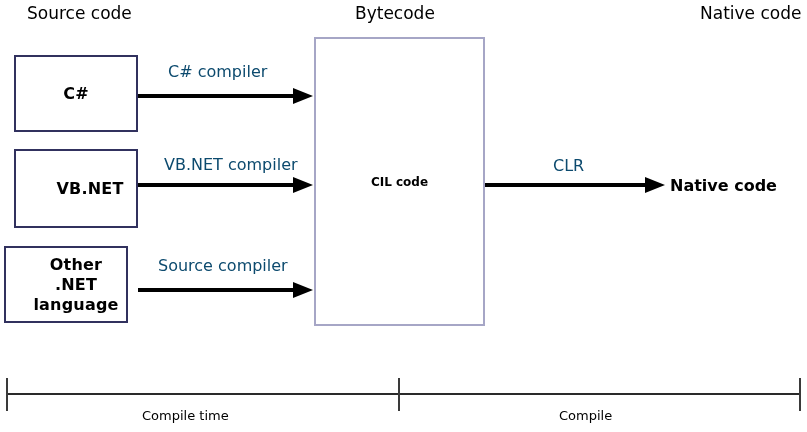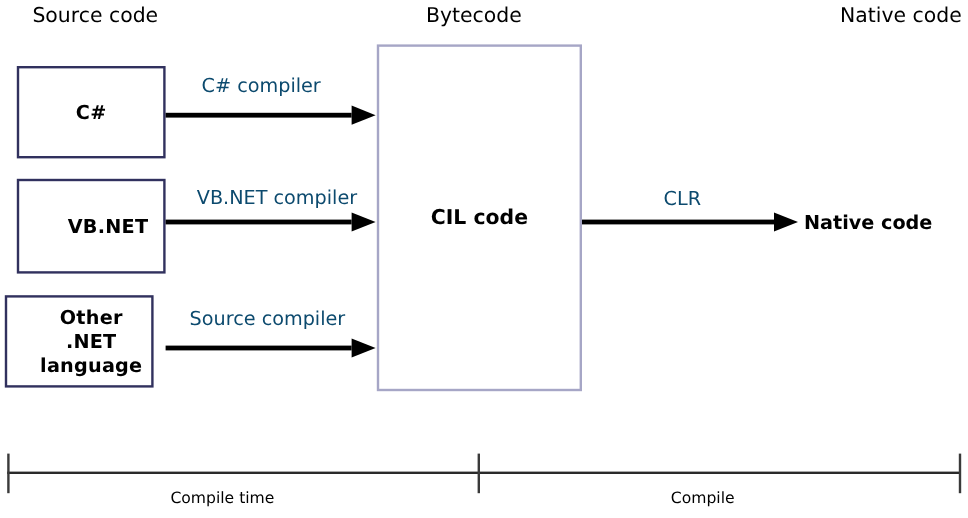--- a/index.html
+++ b/index.html
@@ -52,21 +52,21 @@
     position: absolute;
     box-sizing: border-box;
     left: 314px; top: 37px; width: 171px; height: 289px;
     background: #ffffff;
     border: 2px solid #a6a6c6;
     display: flex;
     align-items: center;
     justify-content: center;
   }
   #box-cil .box-label {
-    font-size: 17px;
+    font-size: 12px;
     font-weight: bold;
     line-height: 20px;
   }
 
   .arrow {
     position: absolute;
     height: 16px;
   }
   .arrow .shaft {
     position: absolute;

